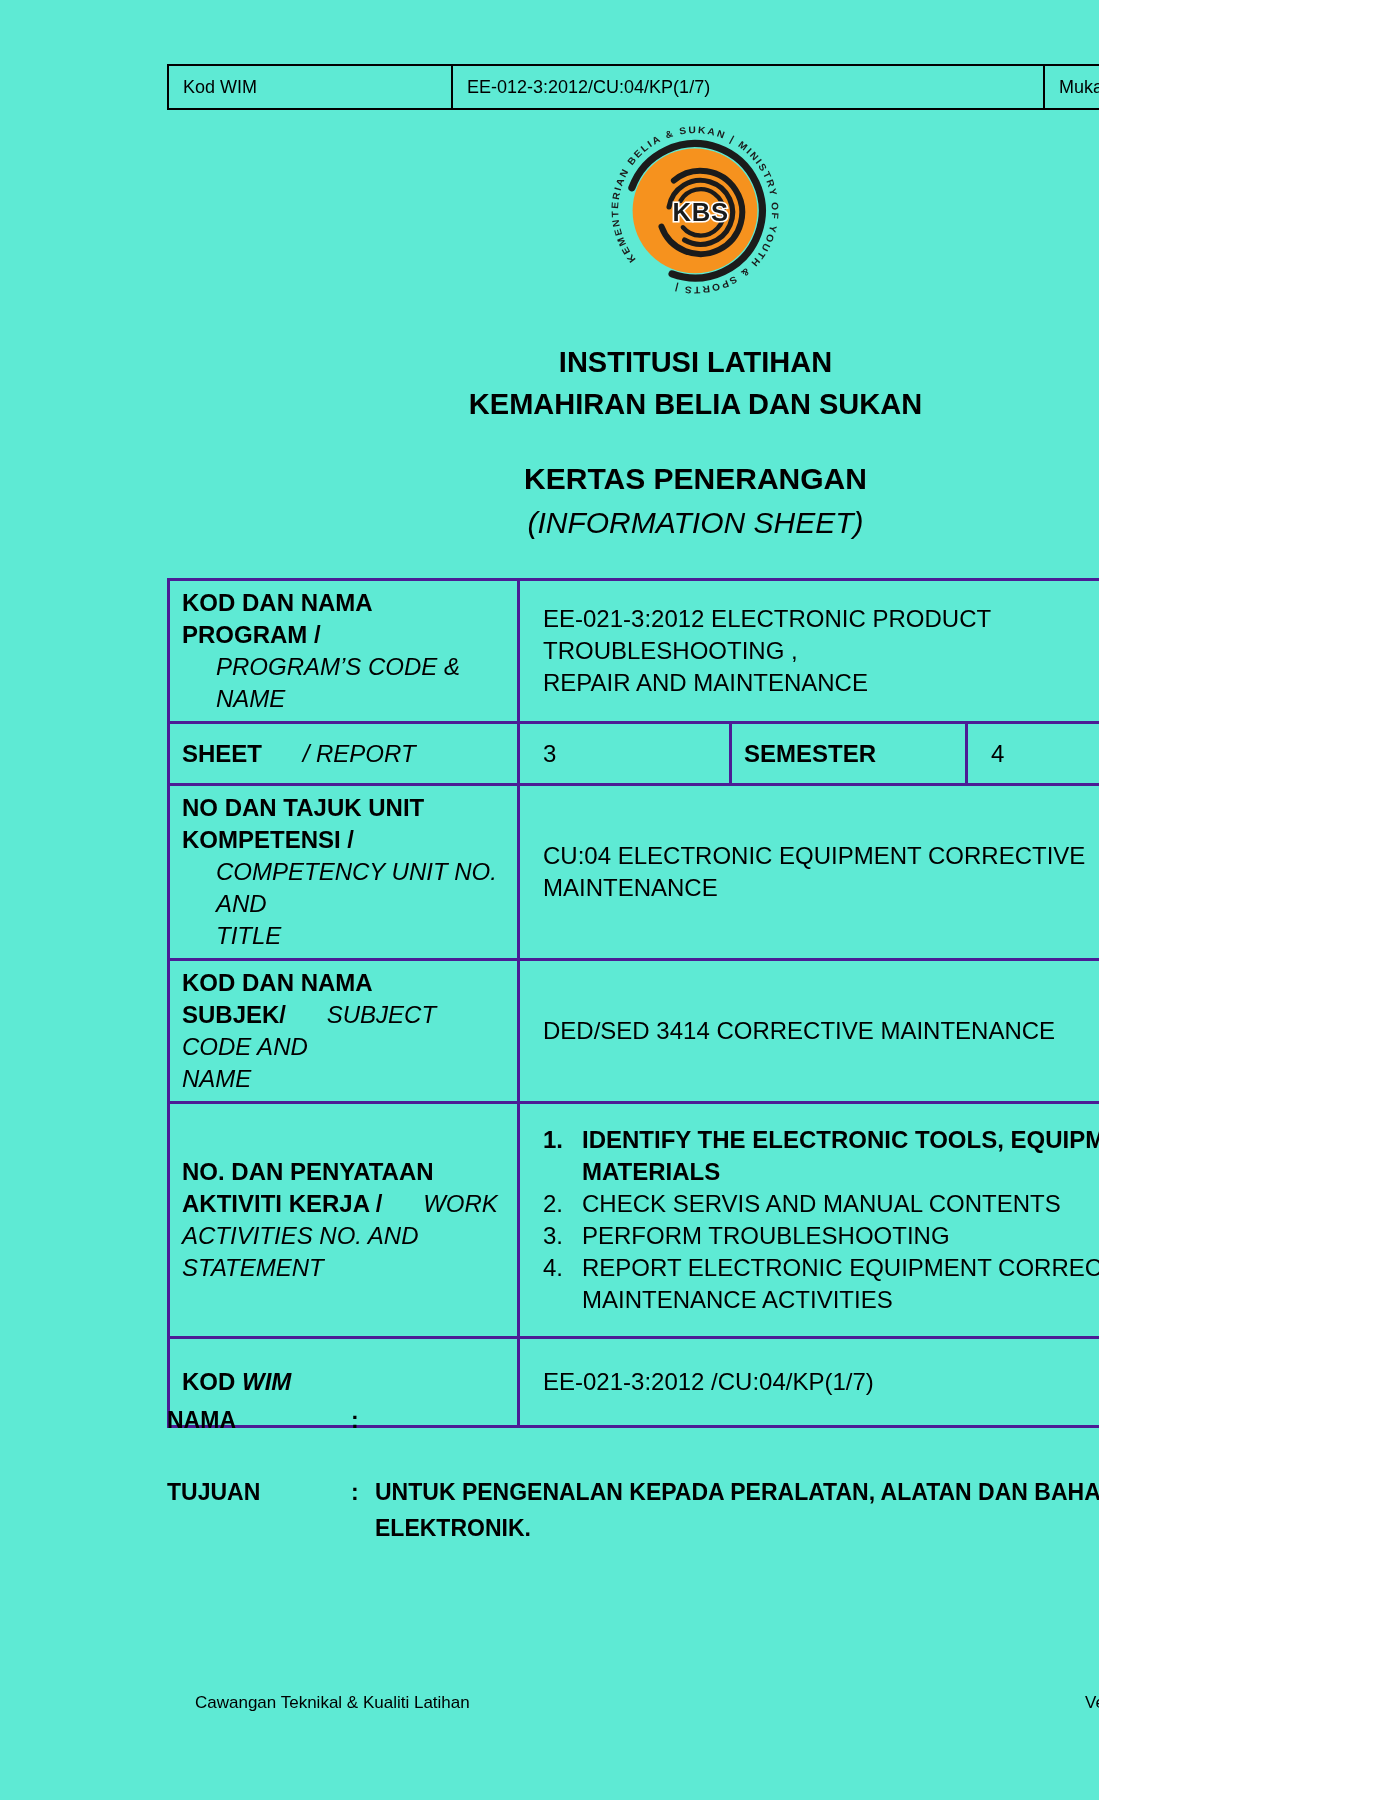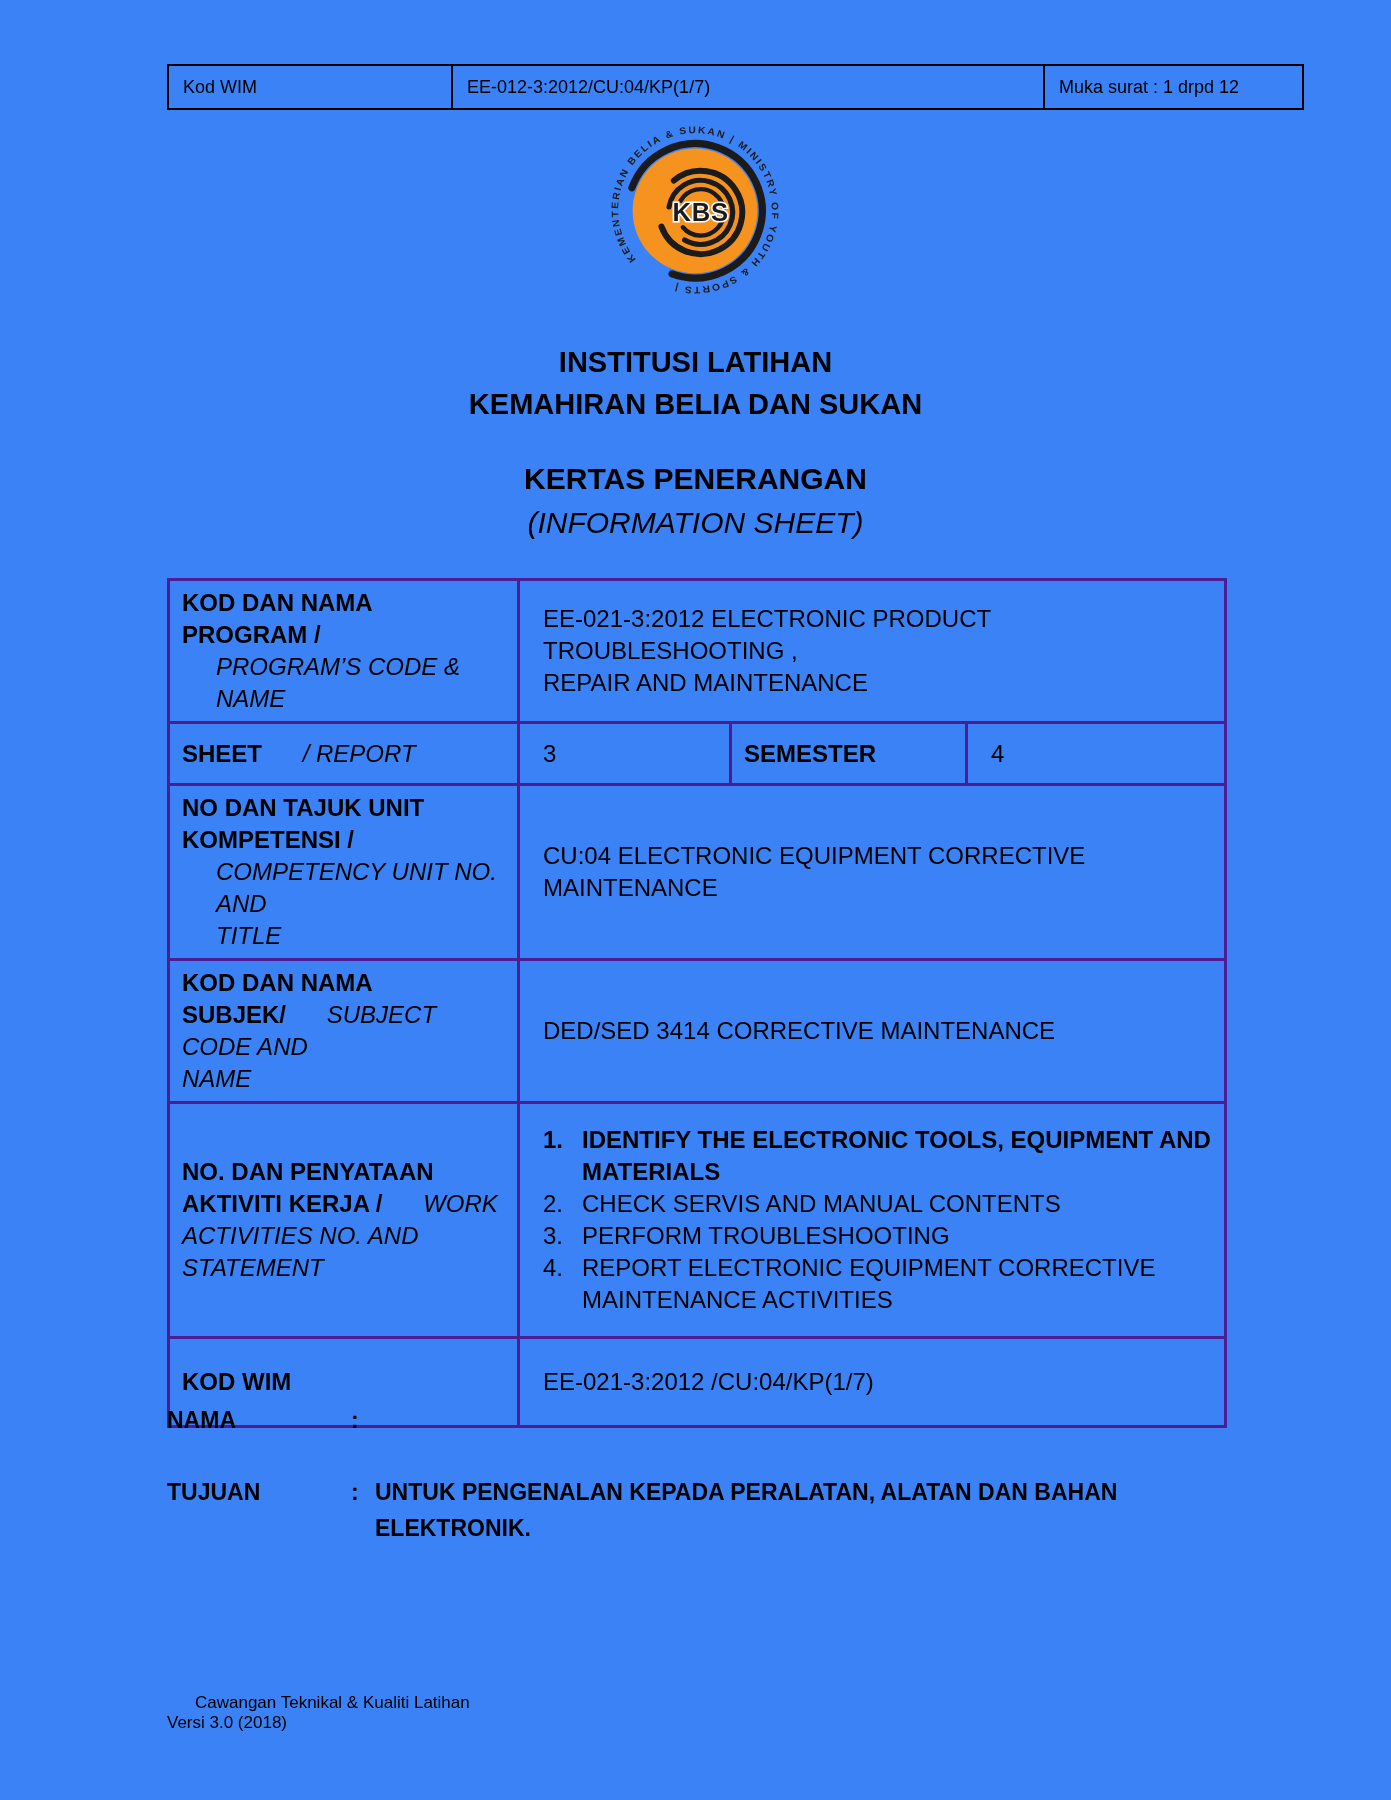--- a/index.html
+++ b/index.html
@@ -1,16 +1,16 @@
 <!DOCTYPE html>
 <html><head>
 <meta charset="utf-8">
 <style>
   html,body{margin:0;padding:0;background:#fff;}
-  .page{position:relative;width:1391px;height:1800px;background:#3b82f6;
+  .page{position:relative;width:1099px;height:1800px;background:#5eead4;
         font-family:"Liberation Sans","DejaVu Sans",sans-serif;color:#000;overflow:hidden;}
 
   
   .hdr{position:absolute;left:167px;top:64px;width:1057px;height:46px;
        border-collapse:collapse;table-layout:fixed;font-size:18px;}
   .hdr td{border:2px solid #000;vertical-align:middle;padding:2px 10px 2px 14px;}
 
   
   .logo{position:absolute;left:611px;top:126px;width:168px;height:168px;}
   .ring{font-size:12px;font-weight:bold;letter-spacing:2.2px;fill:#1B1B1B;}
@@ -24,37 +24,37 @@
   .t-sub{font-size:30px;font-style:italic;}
 
   
   .info{position:absolute;left:167px;top:578px;width:1057px;
         border-collapse:collapse;table-layout:fixed;font-size:24px;line-height:32px;}
   .info td{border:3px solid #4c1d95;vertical-align:middle;padding:6px 10px 6px 12px;}
   .info td.val{padding-left:23px;}
   .pre{white-space:pre-line;}
   .b{font-weight:bold;}
   .i{font-style:italic;font-weight:normal;margin-left:34px;}
-  .bi{font-weight:bold;}
+  .bi{font-weight:bold;font-style:italic;}
   .blk{display:block;}
 
   .li{display:flex;align-items:flex-start;}
   .num{flex:0 0 39px;}
   .txt{flex:1 1 auto;}
 
   
   .stmt{position:absolute;left:167px;width:1057px;display:flex;
         font-size:23px;font-weight:bold;line-height:36px;}
   .stmt .lab{flex:0 0 184px;}
   .stmt .col{flex:0 0 10px;}
   .stmt .stx{margin-left:14px;}
 
   
   .foot{position:absolute;left:167px;top:1693px;width:1057px;display:flex;
-        justify-content:space-between;font-size:17px;padding:0;box-sizing:border-box;flex-direction:column;}
+        justify-content:space-between;font-size:17px;padding:0;box-sizing:border-box;}
   .foot .fl{margin-left:28px;}
   .foot .fr{margin-right:19px;}
 </style>
 </head>
 <body>
 
 <div class="page">
 
   <table class="hdr">
     <tbody>

